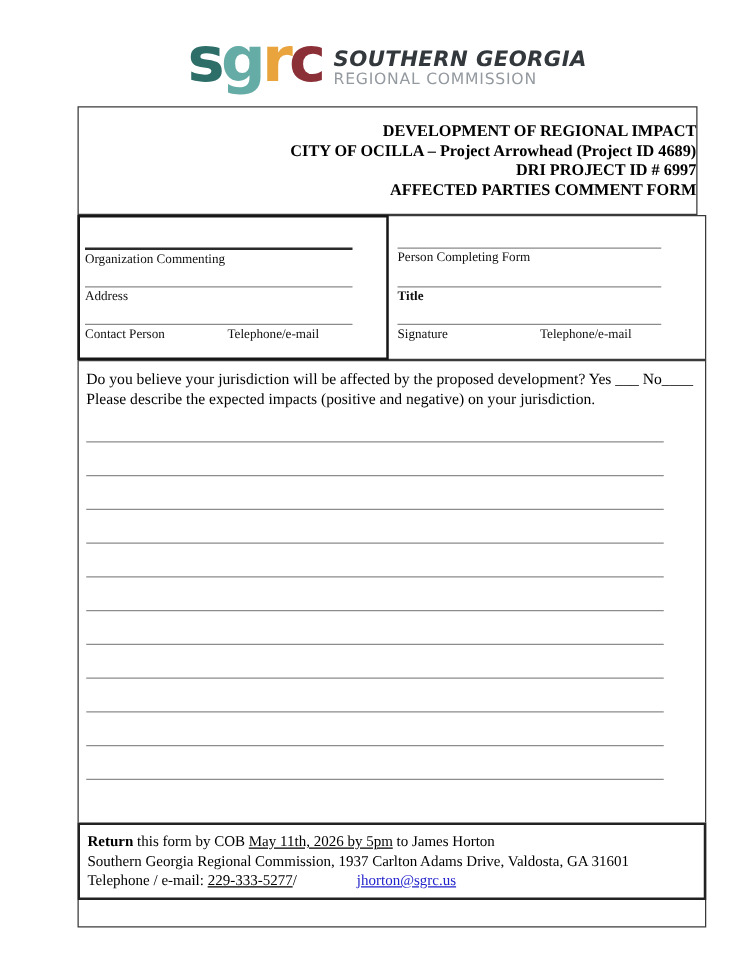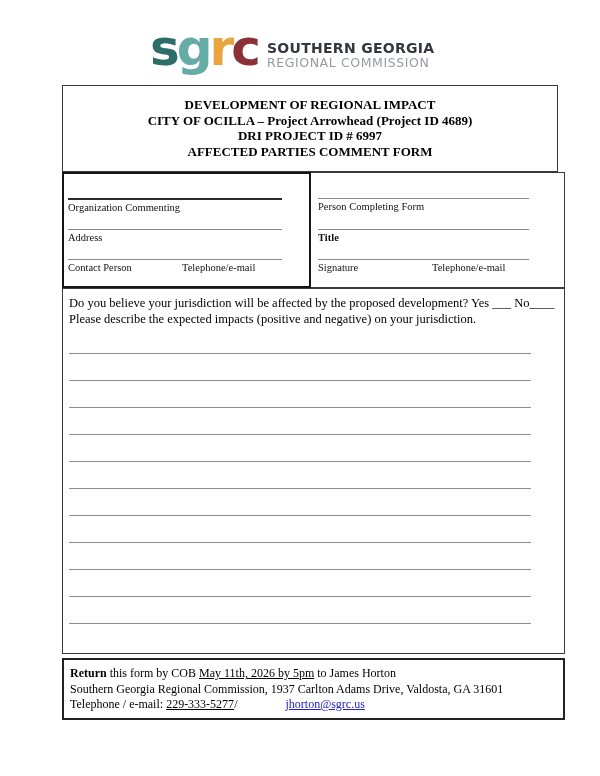--- a/index.html
+++ b/index.html
@@ -4,30 +4,30 @@
 <style>
   html,body{margin:0;padding:0;background:#ffffff;}
   .page{position:relative;width:600px;height:776px;background:#ffffff;overflow:hidden;
         font-family:"Liberation Serif",serif;color:#000;}
 
   
   .logo-wrap{position:absolute;left:150px;top:26px;display:flex;align-items:flex-end;}
   .logo-word{font-family:"DejaVu Sans",sans-serif;font-weight:bold;font-size:50px;
              line-height:44px;letter-spacing:-3px;}
   .logo-text{margin-left:9px;padding-top:12px;font-family:"DejaVu Sans",sans-serif;}
-  .logo-text .l1{font-size:14px;font-weight:bold;color:#33383d;letter-spacing:.3px;line-height:14px;}
+  .logo-text .l1{font-size:17px;font-weight:bold;color:#33383d;letter-spacing:.3px;line-height:14px;font-style:italic;}
   .logo-text .l2{font-size:12.5px;font-weight:normal;color:#949aa0;letter-spacing:.6px;line-height:14px;margin-top:1px;}
 
   
   .box{position:absolute;box-sizing:border-box;border:1px solid #3a3a3a;background:#fff;}
-  .title-box{left:62px;top:85px;width:496px;height:87px;text-align:center;padding-top:11px;}
+  .title-box{left:62px;top:85px;width:496px;height:87px;text-align:right;padding-top:11px;}
   .title-line{font-weight:bold;font-size:13px;line-height:15.5px;}
   .fields-box{left:62px;top:172px;width:503px;height:116px;}
   .thick-box{left:62px;top:172px;width:249px;height:116px;border:2px solid #161616;background:transparent;}
-  .comments-box{left:62px;top:288px;width:503px;height:366px;}
+  .comments-box{left:62px;top:288px;width:503px;height:454px;}
   .footer-box{left:62px;top:658px;width:503px;height:62px;border-width:2px;border-color:#222;}
 
   
   .field-group{position:absolute;}
   .field-line{border-top:1.5px solid #8a8a8a;height:0;width:100%;}
   .field-line.dark{border-top:2px solid #2a2a2a;}
   .field-labels{position:relative;margin-top:2px;font-size:10.5px;color:#111;}
   .field-labels .lab2{position:absolute;left:114px;top:0;}
   .fg-l1{left:68px;top:198px;width:214px;}
   .fg-l2{left:68px;top:229px;width:214px;}

